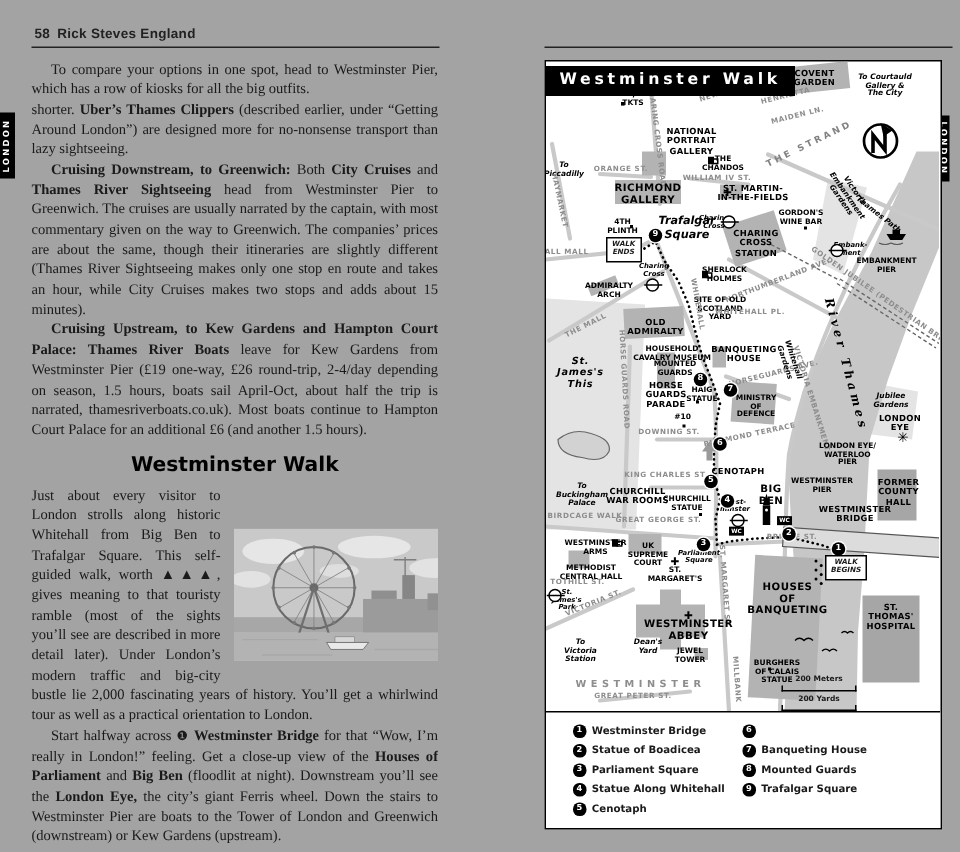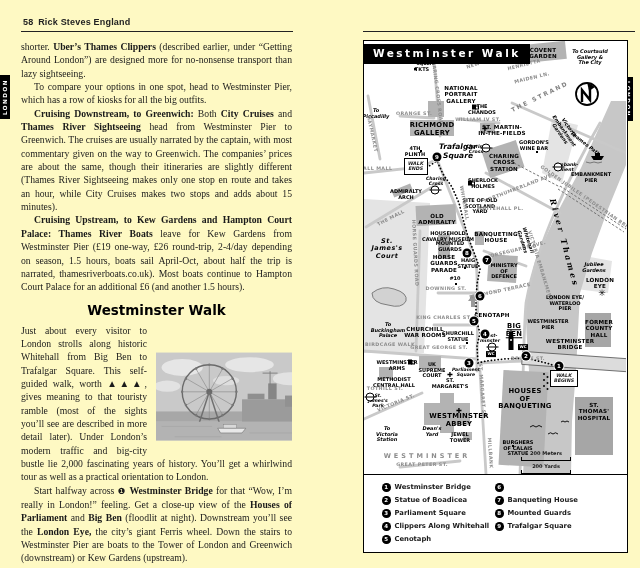--- a/index.html
+++ b/index.html
@@ -1,16 +1,16 @@
 <!DOCTYPE html>
 <html><head>
 <meta charset="utf-8">
 <style>
   html,body{margin:0;padding:0;background:#e9e9e9;}
-  #page{position:relative;width:640px;height:568px;background:#fef9c3;overflow:hidden;
+  #page{position:relative;width:640px;height:568px;background:#a3a3a3;overflow:hidden;
         font-family:"Liberation Serif","DejaVu Serif",serif;color:#1a1a1a;}
 
   
   .runhead{position:absolute;top:17px;font-family:"Liberation Sans","DejaVu Sans",sans-serif;
            font-size:9px;letter-spacing:0.2px;color:#222;}
   #head-left{left:21px;width:271px;text-align:left;}
   #head-right{left:363px;width:265px;text-align:right;}
   .runhead b{font-weight:700;}
   .pgnum{font-weight:400;margin:0 2px;}
   .rule{position:absolute;top:31px;height:1.2px;background:#222;}
@@ -98,22 +98,22 @@
     <b class="pgnum">58</b>
     <b>Rick Steves England</b>
   </div>
   <div id="rule-left" class="rule"></div>
   <div id="rule-right" class="rule"></div>
 
   <div id="tab-left" class="sidetab">LONDON</div>
   <div id="tab-right" class="sidetab">LONDON</div>
 
   <div id="leftcol">
+    <p class="body ind">To compare your options in one spot, head to Westminster Pier, which has a row of kiosks for all the big outfits.</p>
     <p class="body">shorter. <b>Uber’s Thames Clippers</b> (described earlier, under “Getting Around London”) are designed more for no-nonsense transport than lazy sightseeing.</p>
-    <p class="body ind">To compare your options in one spot, head to Westminster Pier, which has a row of kiosks for all the big outfits.</p>
     <p class="body ind"><b>Cruising Downstream, to Greenwich:</b> Both <b>City Cruises</b> and <b>Thames River Sightseeing</b> head from Westminster Pier to Greenwich. The cruises are usually narrated by the captain, with most commentary given on the way to Greenwich. The companies’ prices are about the same, though their itineraries are slightly different (Thames River Sightseeing makes only one stop en route and takes an hour, while City Cruises makes two stops and adds about 15 minutes).</p>
     <p class="body ind"><b>Cruising Upstream, to Kew Gardens and Hampton Court Palace: Thames River Boats</b> leave for Kew Gardens from Westminster Pier (£19 one-way, £26 round-trip, 2-4/day depending on season, 1.5 hours, boats sail April-Oct, about half the trip is narrated, thamesriverboats.co.uk). Most boats continue to Hampton Court Palace for an additional £6 (and another 1.5 hours).</p>
 
     <h2 class="walkhead">Westminster Walk</h2>
 
     <div class="pwrap">
 
       <svg class="photoF" viewBox="0 0 154 94">
         <rect width="154" height="94" fill="#c9c9c9"></rect>
         <ellipse cx="28" cy="16" rx="22" ry="9" fill="#e6e6e6"></ellipse>
@@ -356,21 +356,21 @@
         <div class="ml st" style="left: 152px; top: 209px; transform: translate(-50%, -50%) rotate(-14deg);">HORSEGUARDS AVE.</div>
         <div class="ml ls" style="left: 140px; top: 231px; transform: translate(-50%, -50%);">MINISTRY
 OF
 DEFENCE</div>
         <div class="ml it" style="left: 161px; top: 200px; transform: translate(-50%, -50%) rotate(72deg);">Whitehall
 Gardens</div>
         <div class="ml st" style="left: 176px; top: 225px; transform: translate(-50%, -50%) rotate(73deg);">VICTORIA EMBANKMENT</div>
         <div class="ml rv" style="left: 200px; top: 202px; transform: translate(-50%, -50%) rotate(75deg);">River Thames</div>
         <div class="ml i2" style="left: 23px; top: 208px; transform: translate(-50%, -50%);">St.
 James's
-Court</div>
+This</div>
         <div class="ml st" style="left: 51px; top: 212px; transform: translate(-50%, -50%) rotate(87deg);">HORSE GUARDS ROAD</div>
         <div class="ml ls" style="left: 91px; top: 238px; transform: translate(-50%, -50%);">#10</div>
         <div class="ml st" style="left: 82px; top: 248px; transform: translate(-50%, -50%);">DOWNING ST.</div>
         <div class="ml st" style="left: 136px; top: 250px; transform: translate(-50%, -50%) rotate(-12deg);">RICHMOND
 TERRACE</div>
         <div class="ml it" style="left: 230px; top: 227px; transform: translate(-50%, -50%);">Jubilee
 Gardens</div>
         <div class="ml lm" style="left: 236px; top: 242px; transform: translate(-50%, -50%);">LONDON
 EYE</div>
         <div class="ml ls" style="left: 201px; top: 263px; transform: translate(-50%, -50%);">LONDON EYE/
@@ -383,21 +383,21 @@
         <div class="ml lm" style="left: 235px; top: 288px; transform: translate(-50%, -50%);">FORMER
 COUNTY
 HALL</div>
         <div class="ml it" style="left: 24px; top: 290px; transform: translate(-50%, -50%);">To
 Buckingham
 Palace</div>
         <div class="ml lm" style="left: 61px; top: 291px; transform: translate(-50%, -50%);">CHURCHILL
 WAR ROOMS</div>
         <div class="ml ls" style="left: 94px; top: 296px; transform: translate(-50%, -50%);">CHURCHILL
 STATUE</div>
-        <div class="ml lb" style="left: 150px; top: 290px; transform: translate(-50%, -50%); text-decoration: underline;">BIG
+        <div class="ml lb" style="left: 150px; top: 290px; transform: translate(-50%, -50%);">BIG
 BEN</div>
         <div class="ml is" style="left: 126px; top: 297px; transform: translate(-50%, -50%);">West-
 minster</div>
         <div class="ml lm" style="left: 206px; top: 303px; transform: translate(-50%, -50%);">WESTMINSTER
 BRIDGE</div>
         <div class="ml st" style="left: 26px; top: 304px; transform: translate(-50%, -50%);">BIRDCAGE WALK</div>
         <div class="ml st" style="left: 75px; top: 307px; transform: translate(-50%, -50%);">GREAT GEORGE ST.</div>
         <div class="ml st" style="left: 164px; top: 318px; transform: translate(-50%, -50%);">BRIDGE ST.</div>
         <div class="ml is" style="left: 102px; top: 331px; transform: translate(-50%, -50%);">Parliament
 Square</div>
@@ -495,21 +495,21 @@
           <li>
             <span class="lnum">2</span>
             <span class="ltxt">Statue of Boadicea</span>
           </li>
           <li>
             <span class="lnum">3</span>
             <span class="ltxt">Parliament Square</span>
           </li>
           <li>
             <span class="lnum">4</span>
-            <span class="ltxt">Clippers Along Whitehall</span>
+            <span class="ltxt">Statue Along Whitehall</span>
           </li>
           <li>
             <span class="lnum">5</span>
             <span class="ltxt">Cenotaph</span>
           </li>
         </ul>
       <ul id="legend-2">
           <li>
             <span class="lnum">6</span>
           </li>

